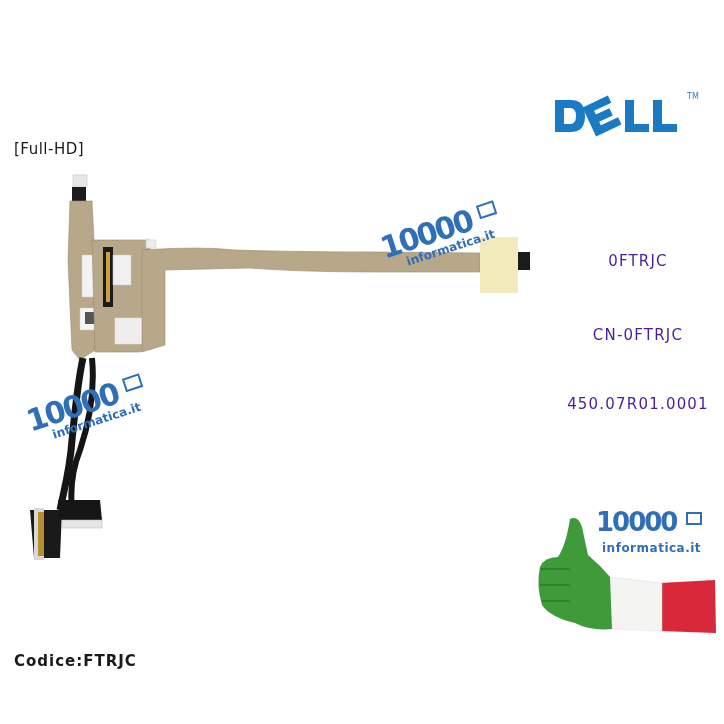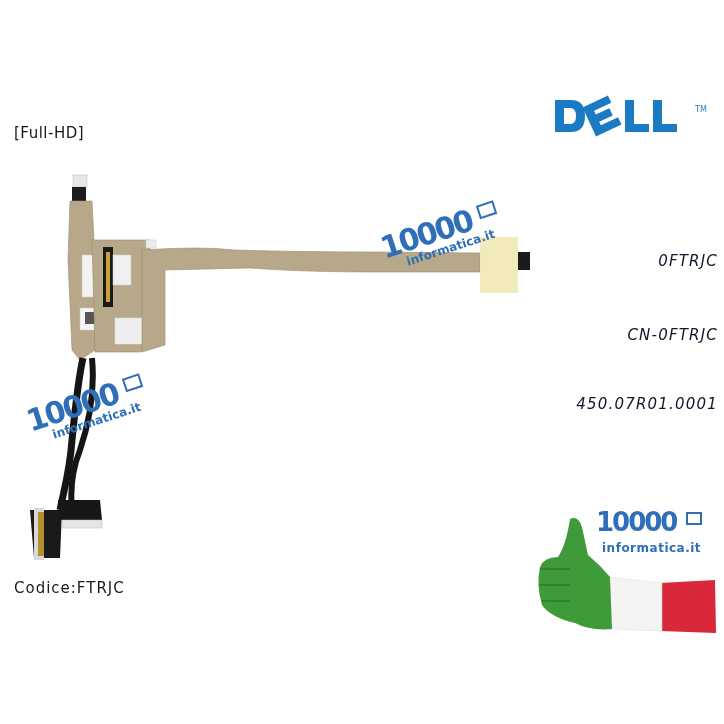--- a/index.html
+++ b/index.html
@@ -1,19 +1,19 @@
 <!DOCTYPE html>
 <html><head>
 <meta charset="utf-8">
 <style>
   html, body { margin: 0; padding: 0; background: #ffffff; }
   body { width: 724px; height: 724px; position: relative; overflow: hidden; font-family: "DejaVu Sans", sans-serif; }
   .abs { position: absolute; }
-  .label { color: #1a1a1a; font-size: 15px; letter-spacing: 0.5px; }
-  .spec { color: #0f172a; font-size: 15px; letter-spacing: 1.2px; text-align: right; width: 160px; font-style: italic; }
+  .label { color: #1a1a1a; font-size: 15px; letter-spacing: 0.5px; margin-top: 16px; }
+  .spec { color: #4c1d95; font-size: 15px; letter-spacing: 1.2px; text-align: center; width: 160px; }
   .dell { left: 555px; top: 94px; width: 140px; height: 44px; }
   .tm { font-size: 8px; color: #2b7fc4; }
   .wm-num { font-family: "DejaVu Sans", sans-serif; font-weight: bold; color: #2e6fb8; letter-spacing: -2px; }
   .wm-sub { font-family: "DejaVu Sans", sans-serif; color: #2e6fb8; font-weight: bold; }
   .cable { fill: #b8a88a; stroke: #9a8b70; stroke-width: 0.6; }
 </style>
 </head>
 <body>
 
 <div class="abs label" style="left:14px; top:124px;">[Full-HD]</div>
@@ -24,28 +24,28 @@
     <path d="M0 6 H16 Q30 6 30 22 Q30 38 16 38 H0 Z M9 14 V30 H15 Q21 30 21 22 Q21 14 15 14 Z" fill="#1a7ac4" fill-rule="evenodd"></path>
 
     <g transform="translate(47,22) rotate(-25) translate(-14,-16)">
       <path d="M0 0 H28 V8 H9 V12 H24 V20 H9 V24 H28 V32 H0 Z" fill="#1a7ac4"></path>
     </g>
 
     <path d="M70 6 H79 V30 H94 V38 H70 Z" fill="#1a7ac4"></path>
 
     <path d="M98 6 H107 V30 H122 V38 H98 Z" fill="#1a7ac4"></path>
   </svg>
-  <span class="abs tm" style="left:140px; top:-2px;margin-top:13px;">TM</span>
+  <span class="abs tm" style="left:132px; top:-2px;">TM</span>
 </div>
 
 <div class="abs spec" style="left:558px; top:252px;">0FTRJC</div>
 <div class="abs spec" style="left:558px; top:326px;">CN-0FTRJC</div>
 <div class="abs spec" style="left:558px; top:395px;">450.07R01.0001</div>
 
-<div class="abs label" style="left:14px; top:579px; letter-spacing:1px;">Codice:FTRJC</div>
+<div class="abs label" style="left:14px; top:636px; letter-spacing:1px;font-weight:bold;">Codice:FTRJC</div>
 
 <svg class="abs" style="left:0; top:0;" width="724" height="724" viewBox="0 0 724 724">
 
   <rect x="73" y="175" width="14" height="12" fill="#e6e6e6" stroke="#bbb" stroke-width="0.5"></rect>
   <rect x="72" y="187" width="14" height="14" fill="#1c1c1c"></rect>
 
   <path class="cable" d="M70 201 H92 L95 260 L95 350 L80 360 L72 350 L68 260 Z"></path>
 
   <rect x="82" y="255" width="26" height="42" fill="#f2f2f2" stroke="#ccc" stroke-width="0.5"></rect>
   <rect x="80" y="308" width="24" height="22" fill="#f5f5f5" stroke="#ccc" stroke-width="0.5"></rect>

